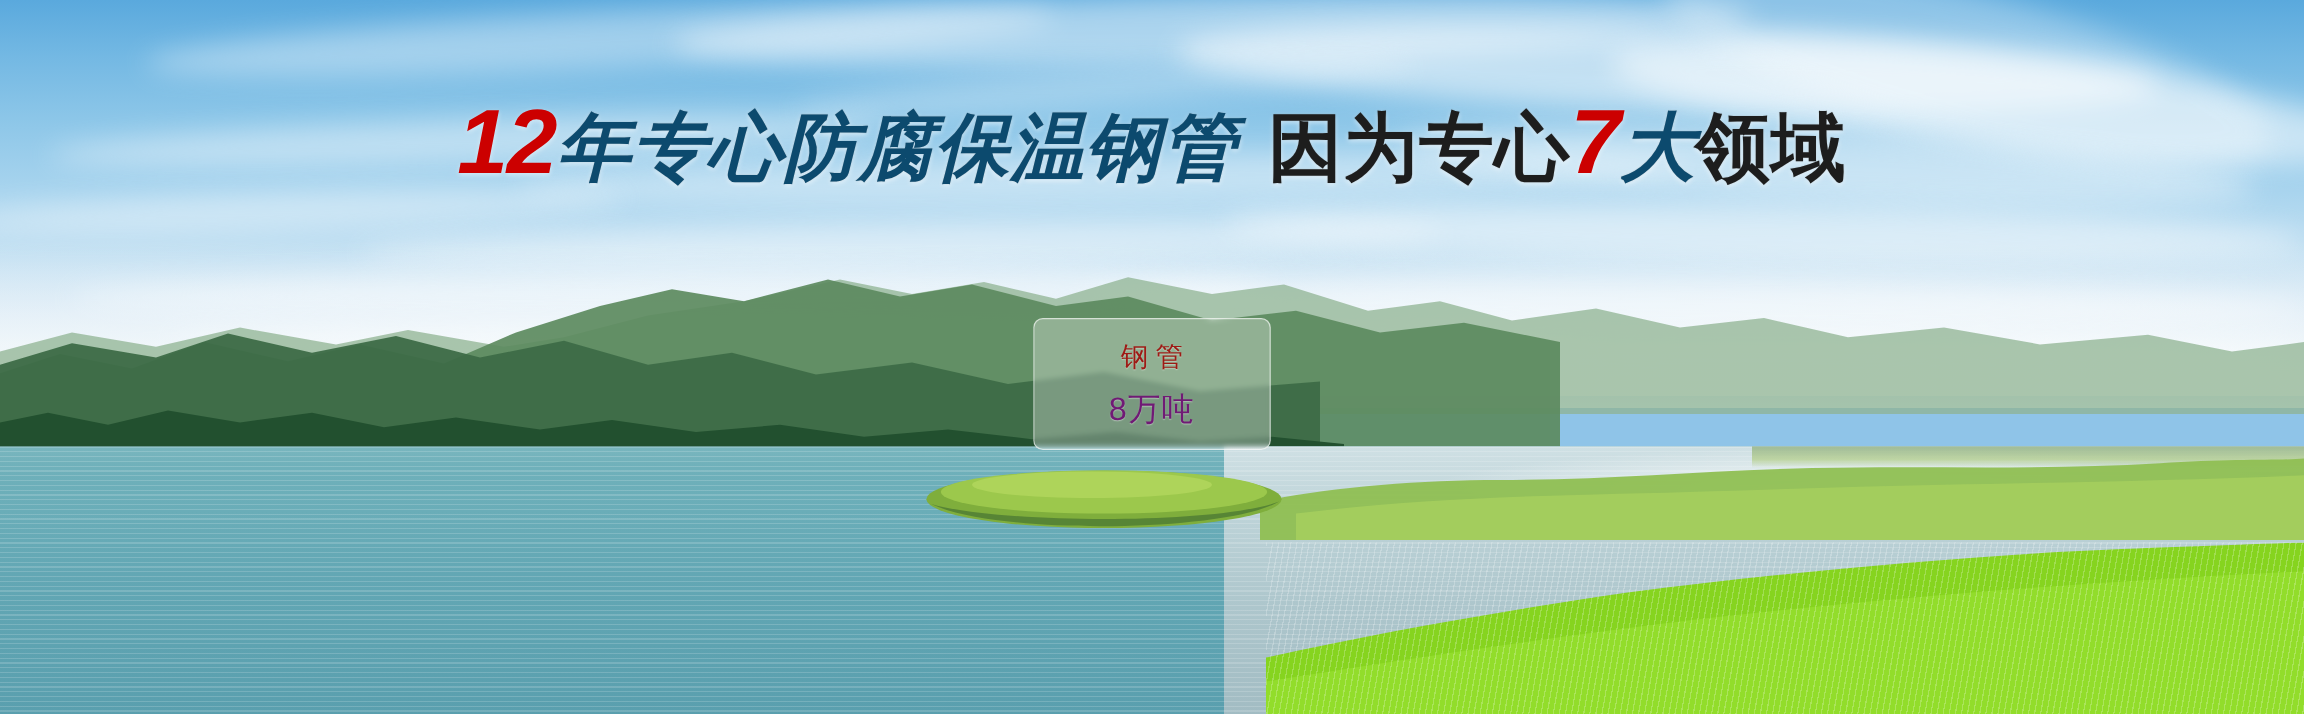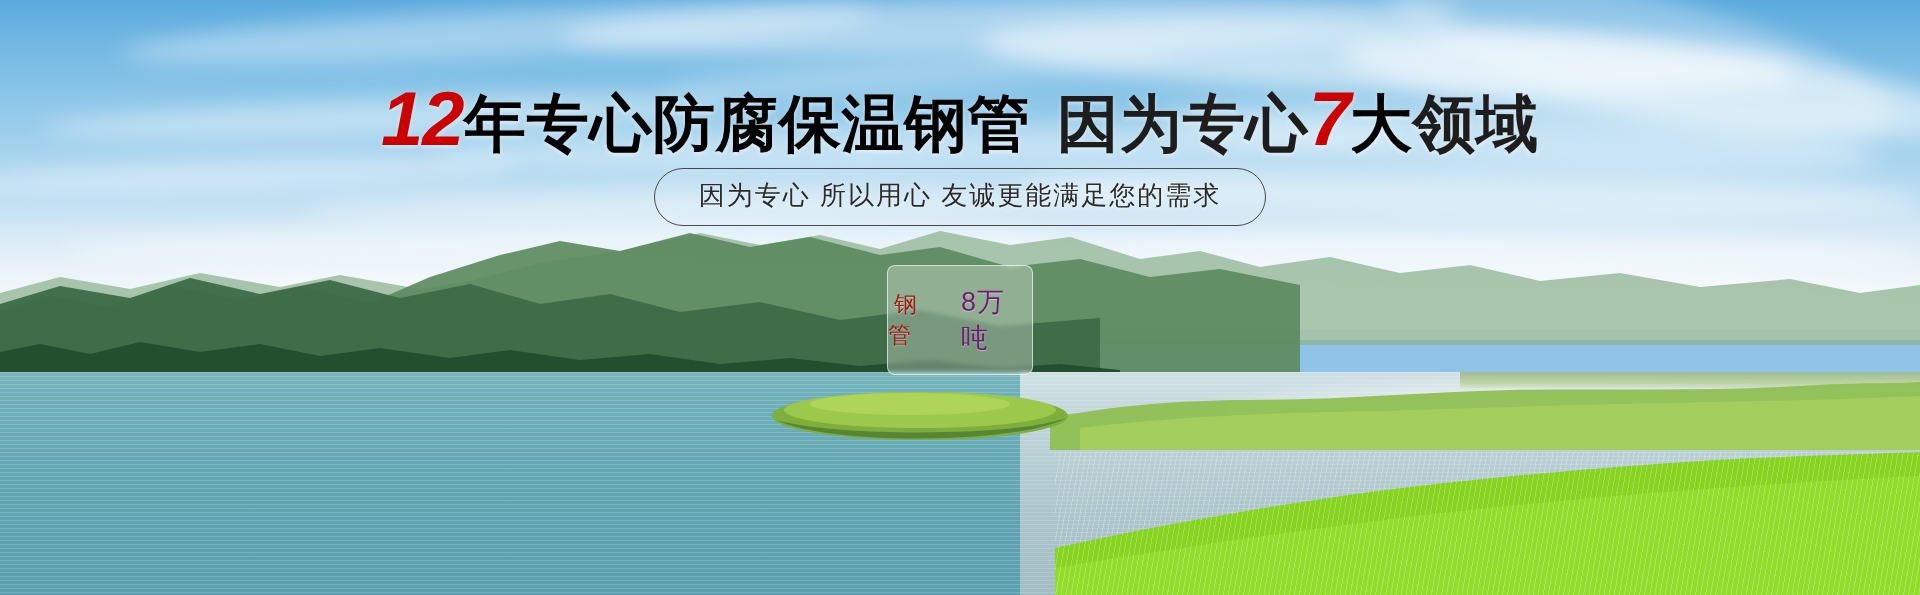--- a/index.html
+++ b/index.html
@@ -148,21 +148,22 @@
   }
   .headline .num {
     color: #cc0000;
     font-size: 76px;
     font-style: italic;
     font-weight: bold;
     letter-spacing: -1px;
     text-shadow: 0 2px 4px rgba(255,255,255,.5);
   }
   .headline .red {
-    color: #000000;
+    color: #0c4a6e;
+    font-style: italic;
   }
   .headline .gap { display: inline-block; width: 26px; }
 
   .subtitle-wrap {
     position: absolute; left: 0; top: 168px; width: 1920px;
     display: flex; justify-content: center;
   }
   .subtitle {
     border: 1px solid #4a4a4a;
     border-radius: 30px;
@@ -174,26 +175,26 @@
     background: rgba(255,255,255,.06);
     text-shadow: 0 1px 2px rgba(255,255,255,.6);
   }
 
   
   .cards {
     position: absolute; left: 0; top: 265px; width: 1920px;
     display: flex; justify-content: center; gap: 8px;
   }
   .card {
-    width: 146px; height: 110px;
+    width: 198px; height: 110px;
     border: 1px solid rgba(255,255,255,.62);
     border-radius: 8px;
     background: rgba(255,255,255,.30);
     backdrop-filter: blur(2px);
-    display: flex; flex-direction: row;
+    display: flex; flex-direction: column;
     align-items: center; justify-content: center;
     gap: 10px;
   }
   .card-title {
     font-size: 23px;
     letter-spacing: 6px;
     text-indent: 6px;
     color: #9e1a15;
     text-shadow: 0 1px 1px rgba(255,255,255,.4);
   }
@@ -283,23 +284,20 @@
              C740,4 810,2 865,0 L865,143 Z" fill="#86d41f"></path>
     <path d="M0,143 L0,116 C110,98 230,80 360,64 C500,48 660,34 865,24
              L865,143 Z" fill="#93de2c" opacity="0.9"></path>
   </svg>
   <div class="grass-tex"></div>
 
   <div class="headline">
     <span class="num">12</span><span class="red">年专心防腐保温钢管</span><span class="gap"></span><span>因为专心</span><span class="num">7</span><span class="red">大</span><span>领域</span>
   </div>
 
-  <div class="subtitle-wrap">
-    <div class="subtitle">因为专心 所以用心  友诚更能满足您的需求</div>
-  </div>
 
   <div class="cards">
 
     <div class="card">
       <div class="card-title">钢管</div>
       <div class="card-value"><span>8万吨</span></div>
     </div>
 
 
 

